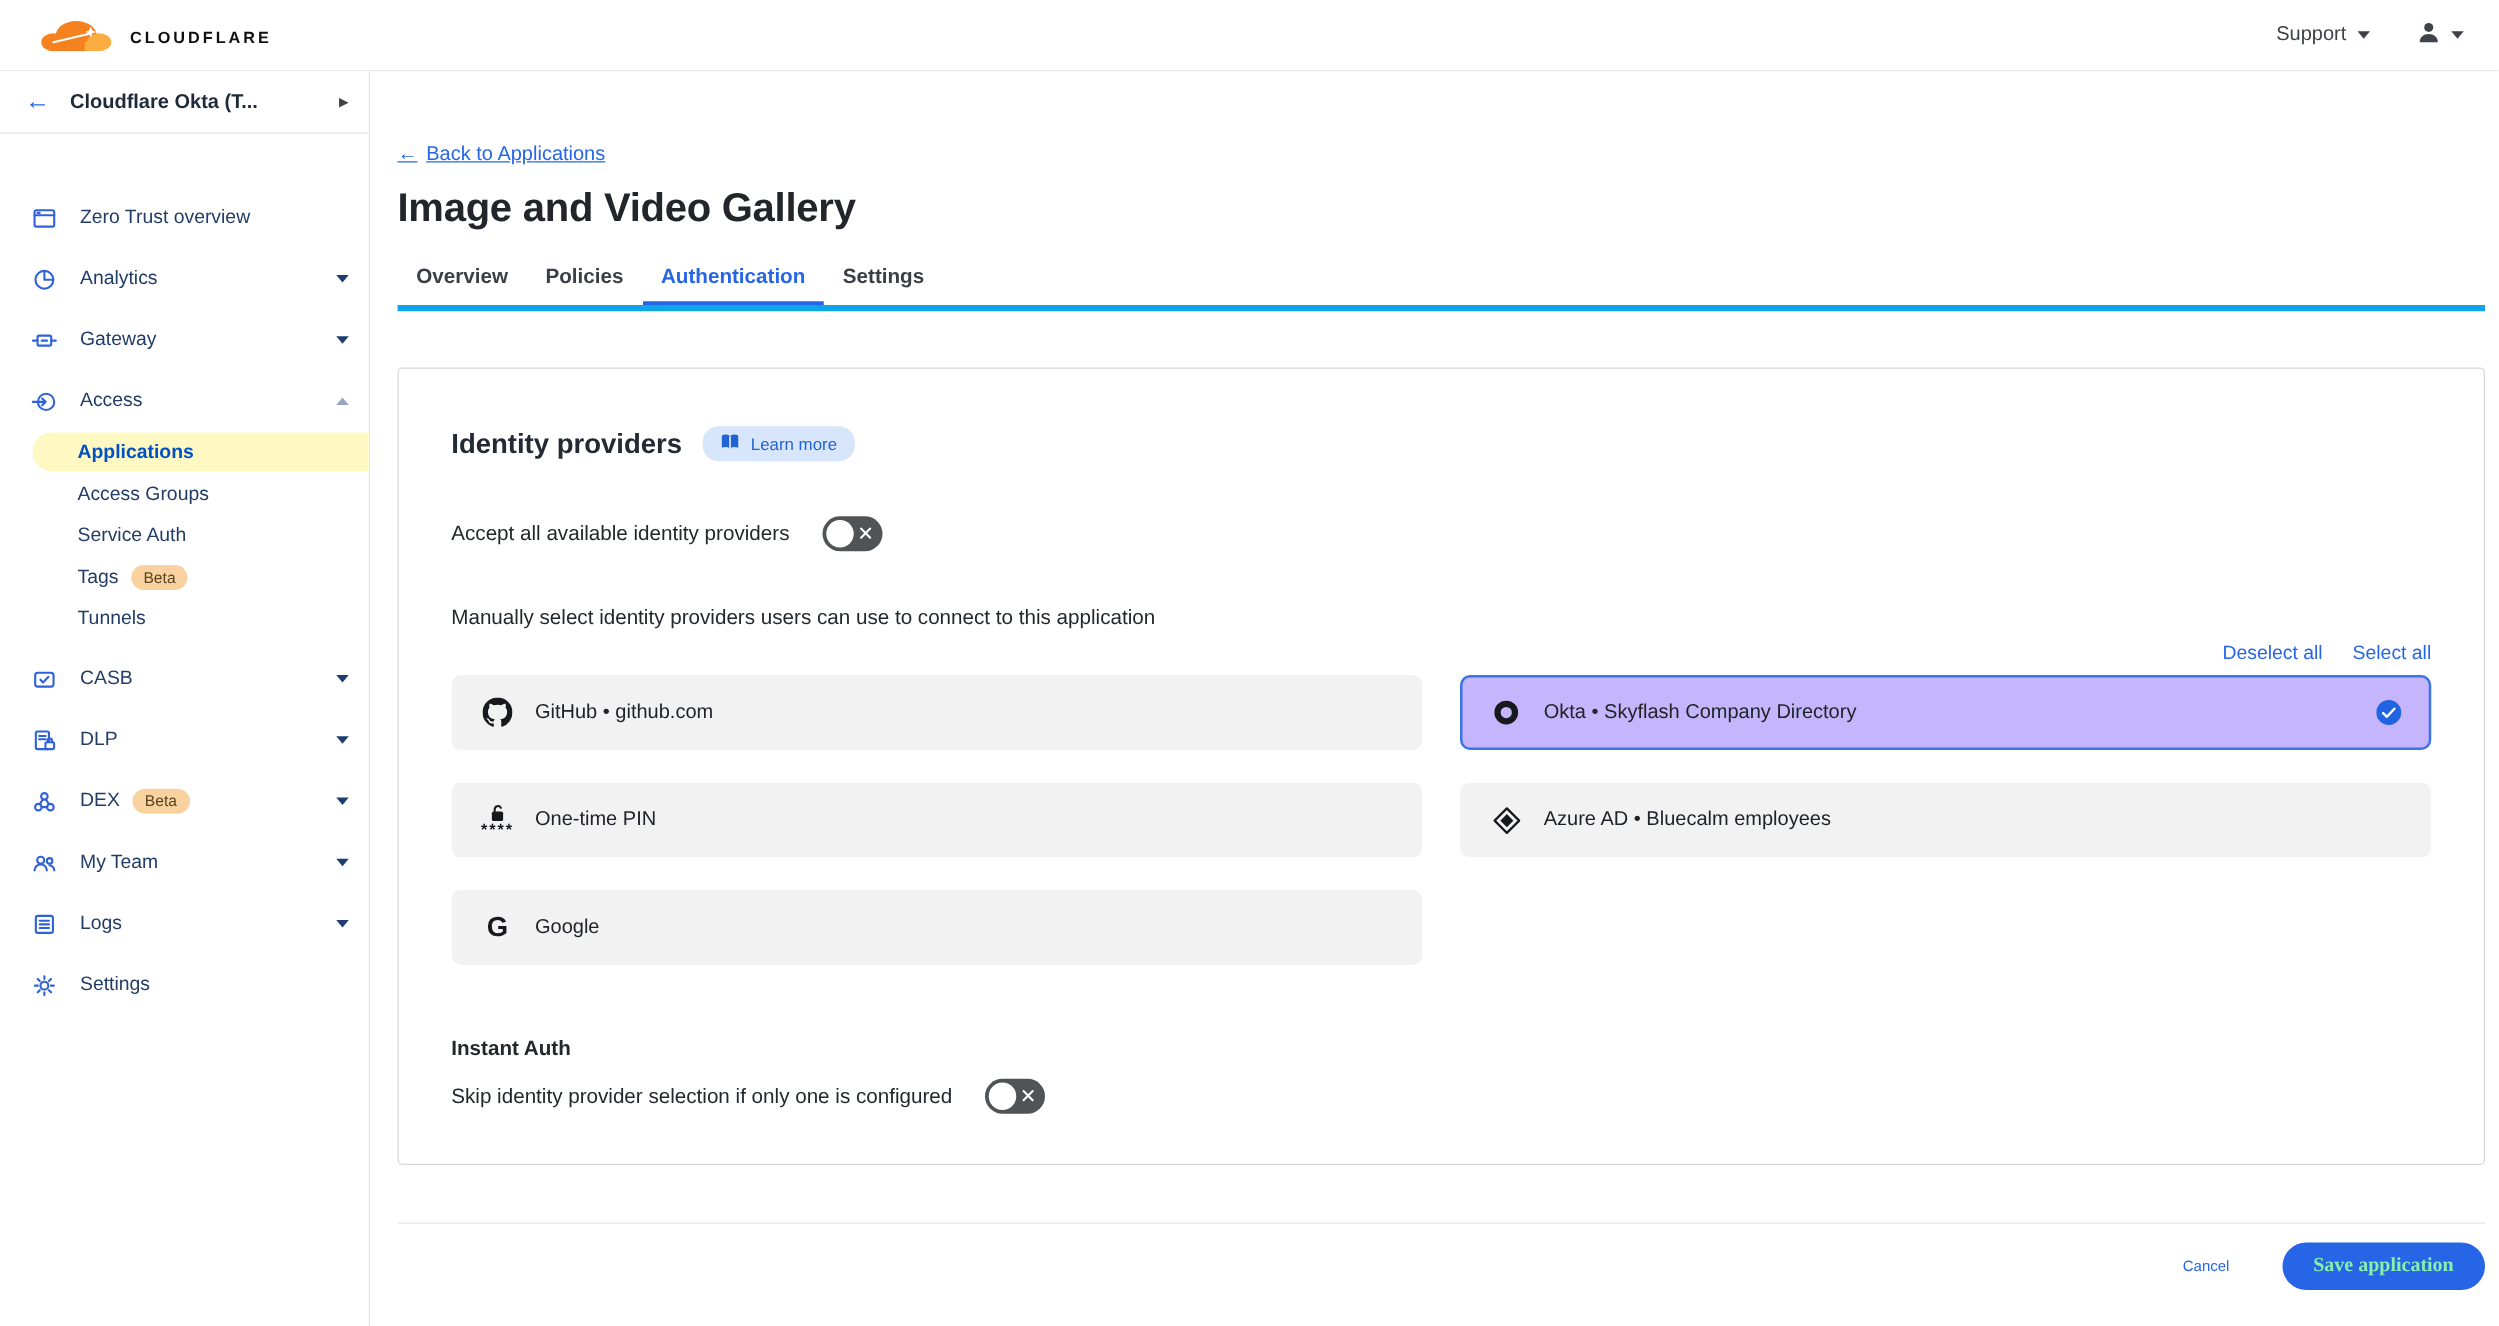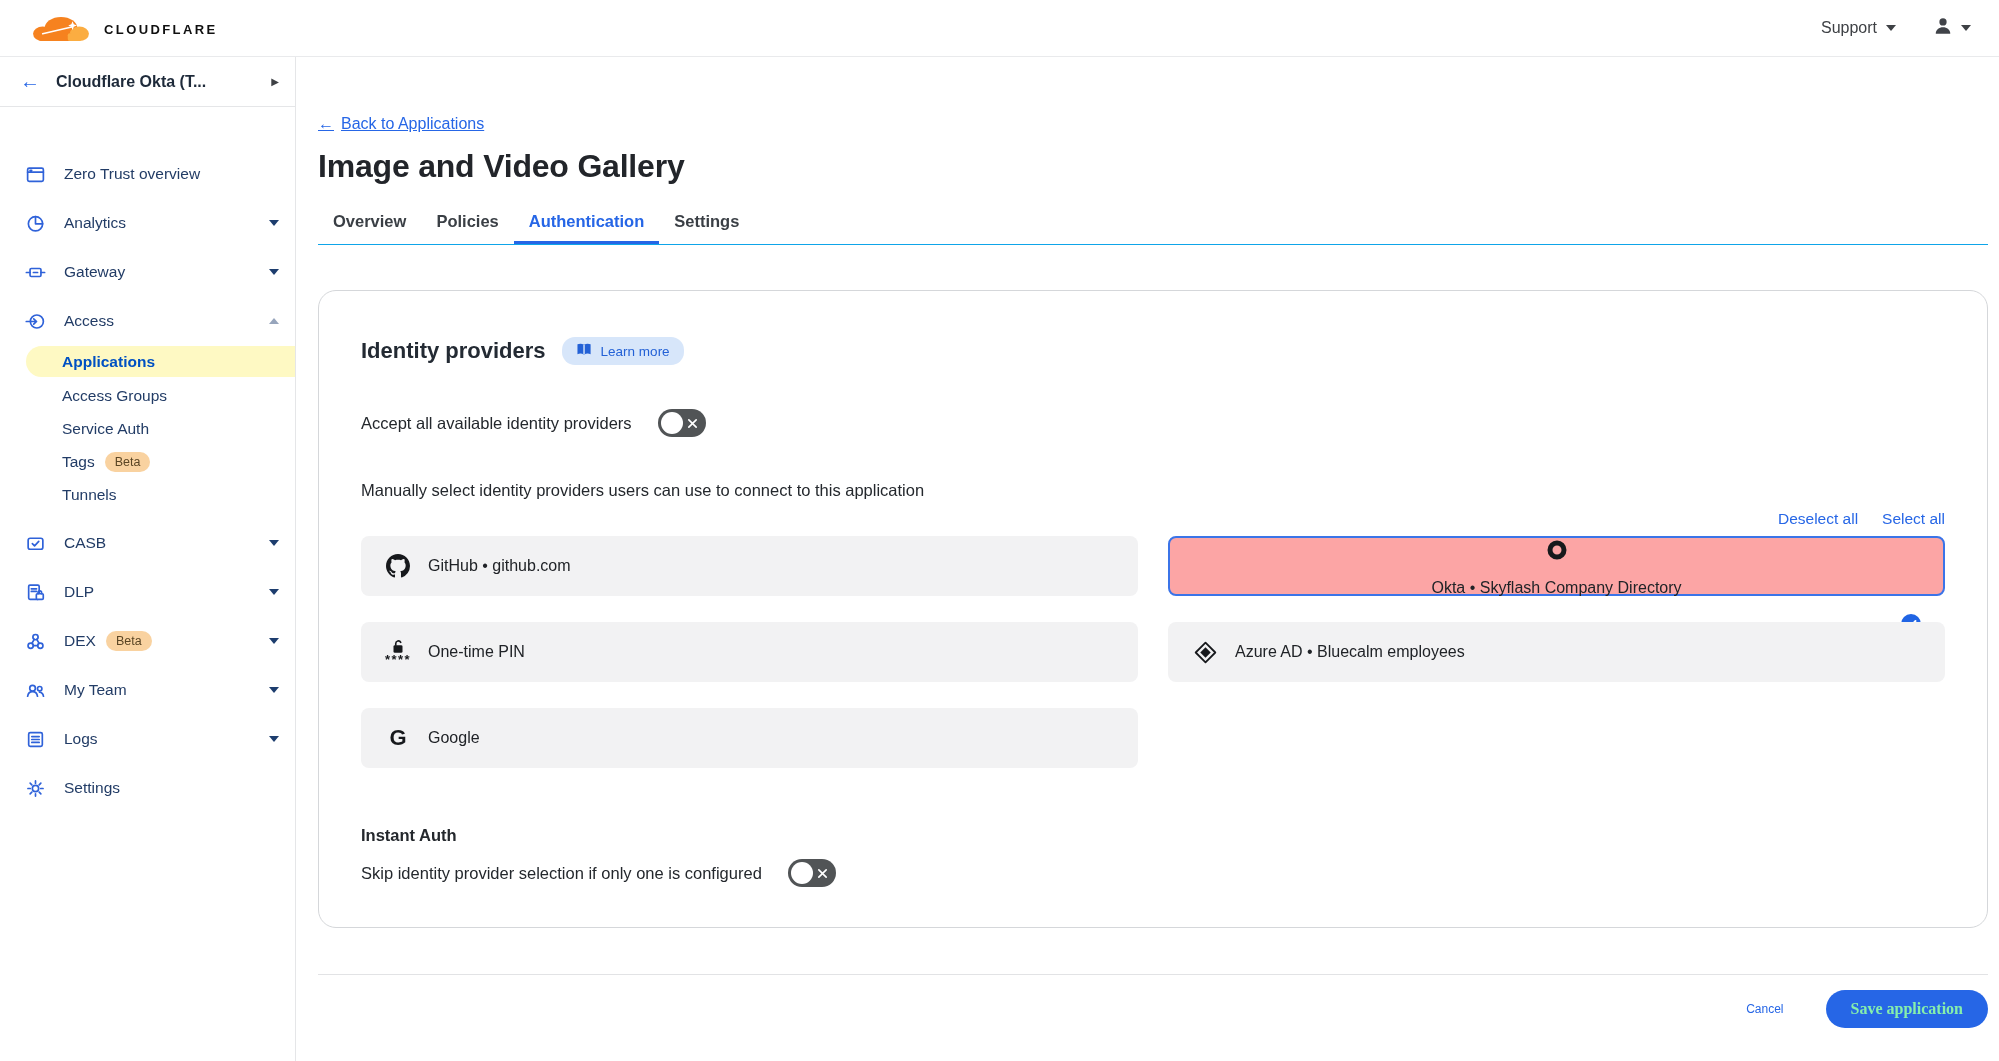--- a/index.html
+++ b/index.html
@@ -39,43 +39,43 @@
   .sub-item { height:33px; display:flex; align-items:center; gap:10px; padding-left:62px; font-size:15.5px; color:#223C66; cursor:pointer; }
   .sub-item.selected {
     height:31px; margin:3px 0 2px 26px; padding-left:36px;
     background:#fef9c3; border-radius:17px 0 0 17px; color:#0051C3; font-weight:700;
   }
   .badge-beta { background:#F9D2A0; color:#5A4524; font-size:12.5px; border-radius:11px; padding:3px 10px; font-weight:400; }
   
   .content { flex:1; padding:58px 11px 0 22px; }
   .back-link { display:inline-flex; align-items:center; gap:7px; color:#2666E6; font-size:16px; text-decoration:underline; cursor:pointer; }
   .page-title { margin:15px 0 0 0; font-size:32px; font-weight:700; color:#22252A; letter-spacing:-0.2px; }
-  .tabs { display:flex; margin-top:27px; border-bottom:1px solid #0ea5e9; }
+  .tabs { display:flex; margin-top:27px; border-bottom:5px solid #0ea5e9; }
   .tab { padding:0 15px 13px; font-size:16.5px; font-weight:600; color:#3A3F45; cursor:pointer; }
   .tab.active { color:#2666E6; box-shadow: inset 0 -3px 0 0 #2666E6; }
   
-  .card { margin-top:45px; border:1px solid #D5D7DA; border-radius:18px; padding:46px 42px 40px; background:#fff; }
+  .card { margin-top:45px; border:1px solid #D5D7DA; border-radius:4px; padding:46px 42px 40px; background:#fff; }
   .card-heading-row { display:flex; align-items:center; gap:16px; }
   .card-heading { font-size:22px; font-weight:700; color:#232A33; }
   .learn-more { display:inline-flex; align-items:center; gap:8px; background:#D7E6FA; border-radius:13px; padding:5px 14px; font-size:13.5px; color:#2361D6; cursor:pointer; }
   .toggle-row { margin-top:44px; display:flex; align-items:center; gap:26px; font-size:16.5px; color:#24282D; }
   .toggle {
     width:48px; height:28px; border-radius:15px; background:#515456; flex-shrink:0;
     display:flex; align-items:center; justify-content:space-between; padding:0 8px 0 3px; cursor:pointer;
   }
   .knob { width:22px; height:22px; border-radius:50%; background:#fff; }
   .manual-text { margin-top:44px; font-size:16.5px; color:#24282D; }
   .select-links { display:flex; justify-content:flex-end; gap:24px; margin-top:10px; font-size:15.5px; }
   .link { color:#2666E6; cursor:pointer; }
   .providers { display:grid; grid-template-columns:1fr 1fr; gap:26px 30px; margin-top:8px; }
   .provider {
     height:60px; border-radius:8px; background:#F2F2F3; border:2px solid transparent;
     display:flex; align-items:center; gap:17px; padding:0 22px; font-size:16px; color:#202327; cursor:pointer;
   }
-  .provider.selected { background:#fca5a5; border-color:#3B74E8;flex-direction:column; }
+  .provider.selected { background:#c4b5fd; border-color:#3B74E8; }
   .p-icon { display:flex; align-items:center; justify-content:center; width:26px; flex-shrink:0; }
   .p-icon.otp { flex-direction:column; line-height:1; }
   .otp-stars { font-size:13px; font-weight:700; letter-spacing:1.5px; color:#17191C; margin-top:-2px; }
   .g-letter { font-size:22px; font-weight:700; color:#17191C; }
   .check { margin-left:auto; display:flex; }
   .instant-heading { margin-top:58px; font-size:16.5px; font-weight:700; color:#24282D; }
   .instant-row { margin-top:14px; display:flex; align-items:center; gap:26px; font-size:16.5px; color:#24282D; }
   
   .footer-divider { margin-top:46px; border-top:1px solid #E2E3E5; }
   .footer { margin-top:15px; display:flex; justify-content:flex-end; align-items:center; gap:42px; }

